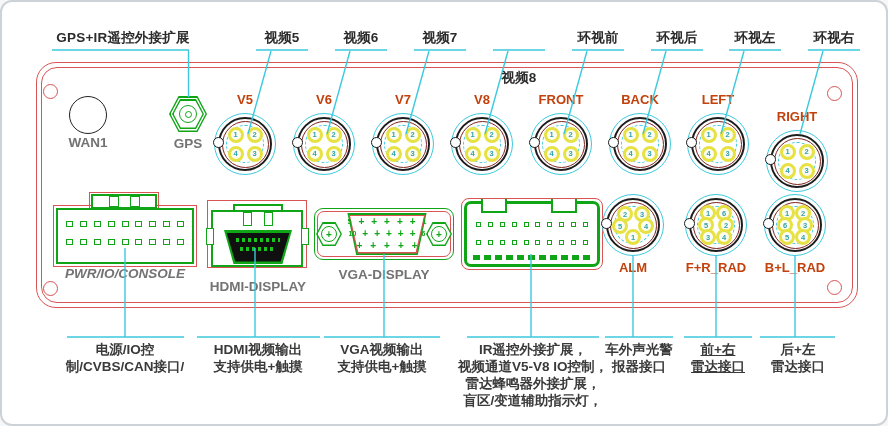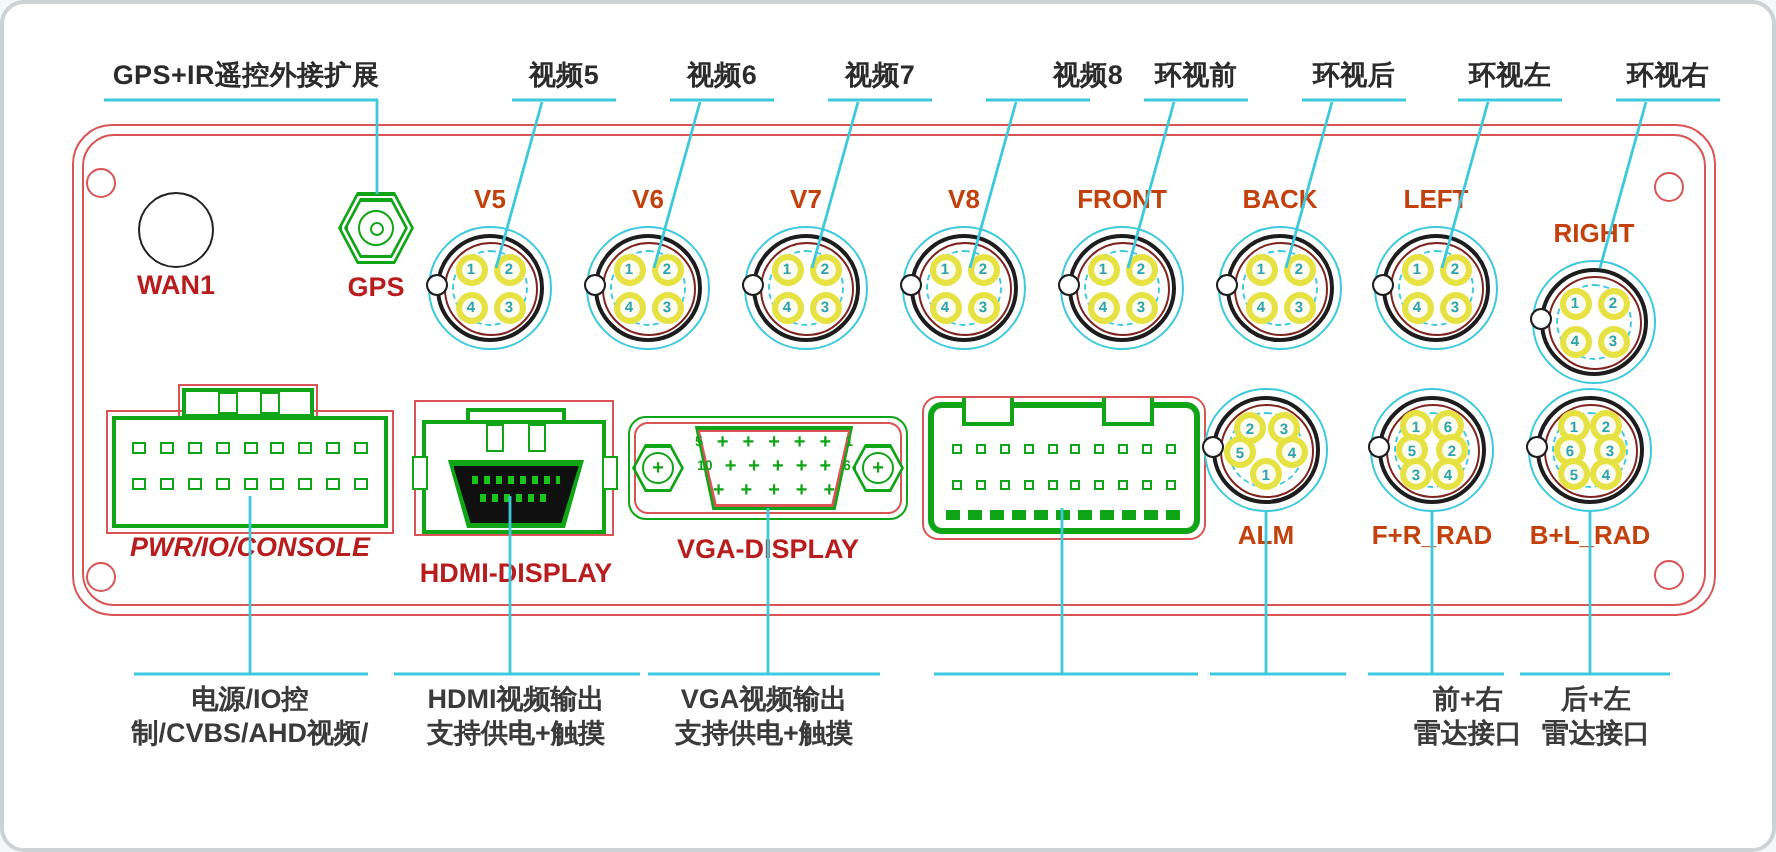--- a/index.html
+++ b/index.html
@@ -33,21 +33,21 @@
   .notch{left:-1px;top:24px;width:11px;height:11px;background:#fff;border:1.6px solid #1d1d1d;border-radius:50%;}
   .cc-label{left:50%;transform:translateX(-50%);font-size:13px;font-weight:600;white-space:nowrap;color:#c2410c;}
   .cc-label.above{top:-21px;}
   .cc-label.below{top:66px;}
   .pin{width:16px;height:16px;border:3px solid #e7e243;border-radius:50%;background:#fcfcf0;
        color:#2fa3ae;font-size:7.5px;font-weight:700;display:flex;align-items:center;justify-content:center;}
 
   
   .redbox{border:1.2px solid #d95454;}
   .greenbox{border:2px solid #10a517;background:#fff;}
-  .conlab{position:absolute;transform:translateX(-50%);font-size:13.5px;font-weight:600;white-space:nowrap;color:#b91c1c;}
+  .conlab{position:absolute;transform:translateX(-50%);font-size:13.5px;font-weight:600;white-space:nowrap;color:#737373;}
   .sqrow{display:flex;justify-content:space-between;align-items:center;}
   .sqrow i{display:block;width:7px;height:6px;border:1.5px solid #10a517;box-sizing:border-box;}
   .sqrow.small i{width:5px;height:5px;}
   .hex{clip-path:polygon(25% 0,75% 0,100% 50%,75% 100%,25% 100%,0 50%);}
   .post-circle{border:1.5px solid #10a517;border-radius:50%;display:flex;align-items:center;justify-content:center;
                color:#10a517;font-size:10px;font-weight:700;}
   .post-circle::after{content:"+";}
   .trap{clip-path:polygon(5% 0,95% 0,85% 100%,15% 100%);}
   .hdmitrap{clip-path:polygon(0 0,100% 0,86% 100%,14% 100%);}
   .vga-row{position:absolute;display:flex;align-items:center;justify-content:center;}
@@ -372,39 +372,49 @@
     <line x1="465" y1="335" x2="597" y2="335"></line>
     <line x1="603" y1="335" x2="671" y2="335"></line>
     <line x1="682" y1="335" x2="750" y2="335"></line>
     <line x1="758" y1="335" x2="833" y2="335"></line>
   </svg>
 
   <div class="toplab" style="left:121px;">GPS+IR遥控外接扩展</div>
   <div class="toplab" style="left:280px;">视频5</div>
   <div class="toplab" style="left:359px;">视频6</div>
   <div class="toplab" style="left:438px;">视频7</div>
-  <div class="toplab" style="left:542px;">视频8</div>
+  <div class="toplab" style="left:517px;margin-top:40px;">视频8</div>
   <div class="toplab" style="left:596px;">环视前</div>
   <div class="toplab" style="left:675px;">环视后</div>
   <div class="toplab" style="left:753px;">环视左</div>
   <div class="toplab" style="left:832px;">环视右</div>
 
   <div class="desc" style="left:123px;">
     <div>电源/IO控</div>
-    <div>制/CVBS/AHD视频/</div>
+    <div>制/CVBS/CAN接口/</div>
   </div>
   <div class="desc" style="left:256px;">
     <div>HDMI视频输出</div>
     <div>支持供电+触摸</div>
   </div>
   <div class="desc" style="left:380px;">
     <div>VGA视频输出</div>
     <div>支持供电+触摸</div>
   </div>
-  <div class="desc" style="left:732px;">
+  <div class="desc" style="left:531px;">
+    <div>IR遥控外接扩展，</div>
+    <div>视频通道V5-V8 IO控制，</div>
+    <div>雷达蜂鸣器外接扩展，</div>
+    <div>盲区/变道辅助指示灯，</div>
+  </div>
+  <div class="desc" style="left:637px;">
+    <div>车外声光警</div>
+    <div>报器接口</div>
+  </div>
+  <div class="desc" style="left:716px;text-decoration:underline;">
     <div>前+右</div>
     <div>雷达接口</div>
   </div>
   <div class="desc" style="left:796px;">
     <div>后+左</div>
     <div>雷达接口</div>
   </div>
 
 </div>
 

